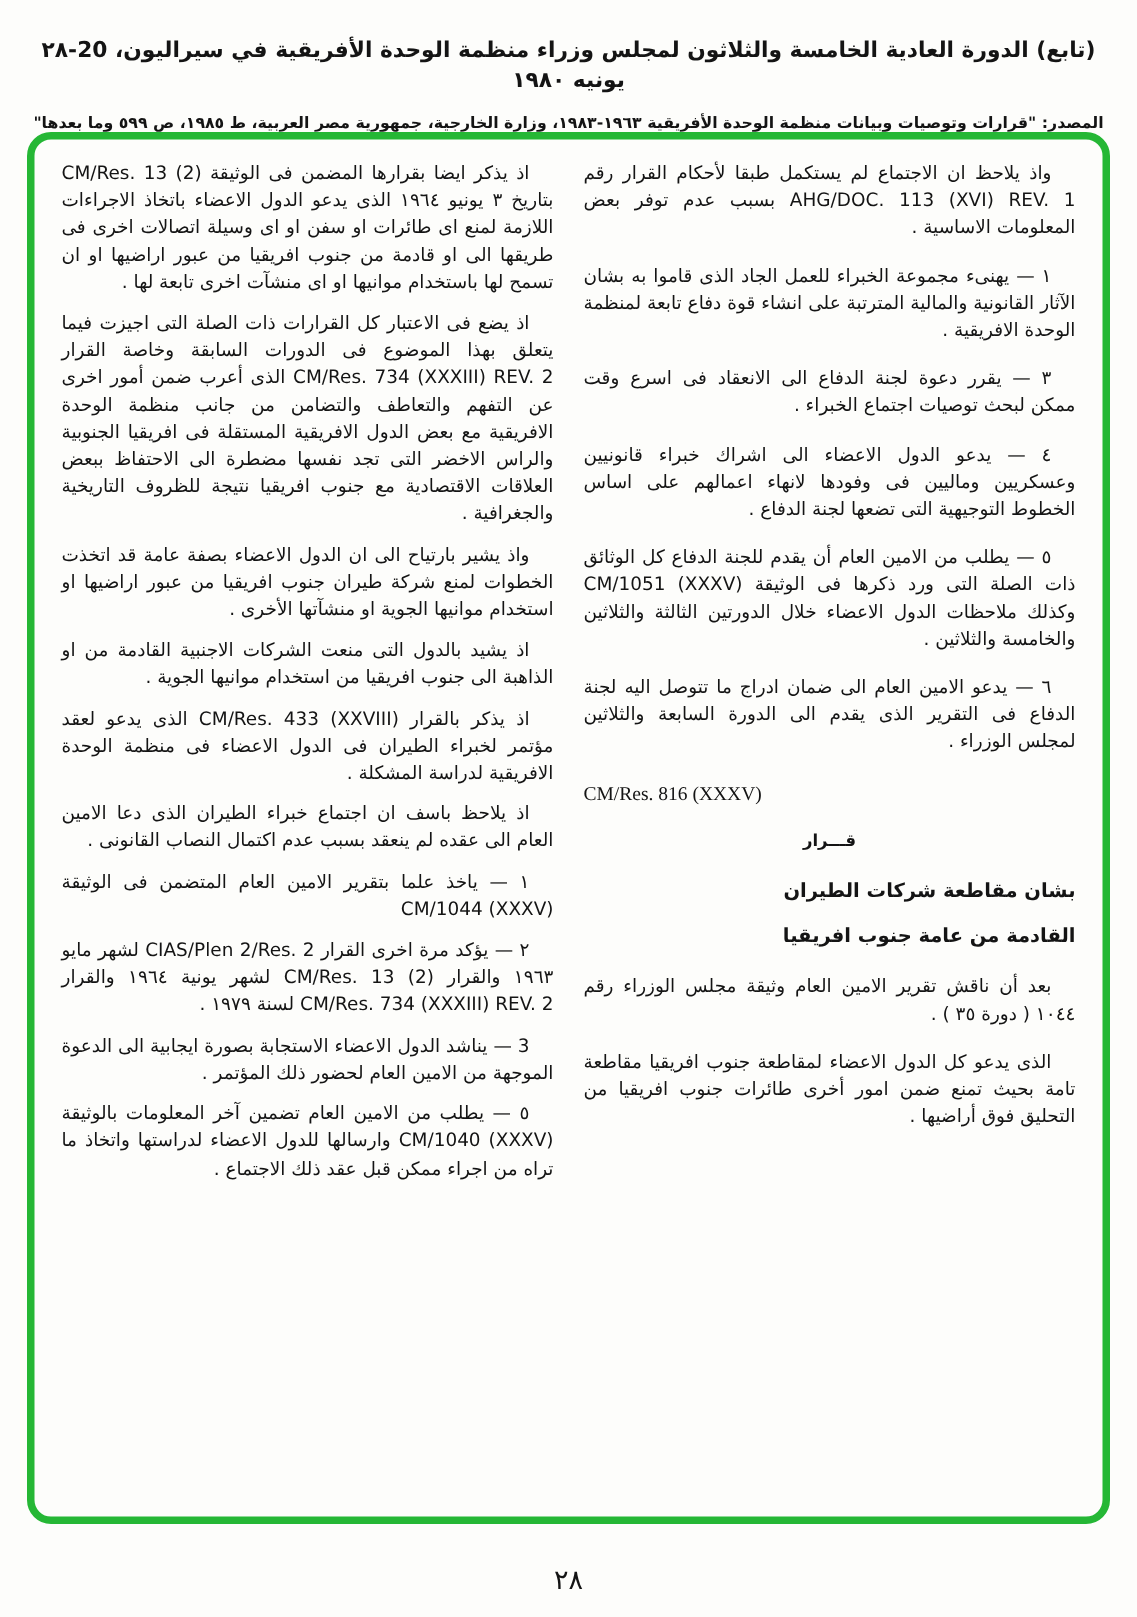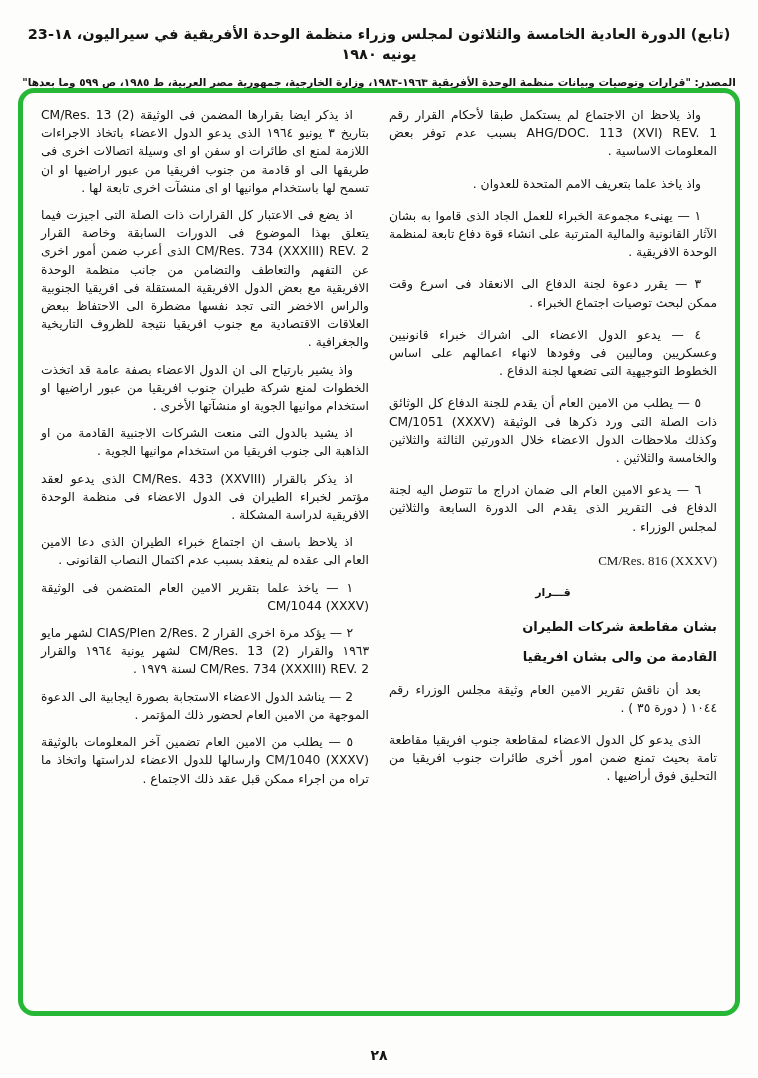--- a/index.html
+++ b/index.html
@@ -66,74 +66,73 @@
     text-align:center;text-indent:0;
     font-weight:bold;font-size:11px;
     margin:14px 0 16px 0;
   }
   .para.subhead{
     text-align:right;text-indent:0;
     font-weight:bold;font-size:13px;
     margin:0 0 12px 0;
   }
   .para.ltr{
-    direction:ltr;text-align:right;text-indent:0;
+    direction:ltr;text-align:left;text-indent:0;
     font-family:"Liberation Serif","DejaVu Serif",serif;
     font-size:13px;
     margin:16px 0 14px 0;
   }
   .para.gap-top{margin-top:14px;}
   
   .footer{
     position:absolute;
     bottom:14px;left:0;right:0;
     text-align:center;
   }
   .page-number{
-    font-size:14px;font-weight:bold;
+    font-size:18px;font-weight:normal;
     direction:rtl;
   }
 </style>
 </head>
 <body>
 
 <div class="page">
 
   <div class="header">
-    <div class="header-line1">(تابع) الدورة العادية الخامسة والثلاثون لمجلس وزراء منظمة الوحدة الأفريقية في سيراليون، ١٨-23 يونيه ١٩٨٠</div>
+    <div class="header-line1">(تابع) الدورة العادية الخامسة والثلاثون لمجلس وزراء منظمة الوحدة الأفريقية في سيراليون، 20-٢٨ يونيه ١٩٨٠</div>
     <div class="header-line2">المصدر: "قرارات وتوصيات وبيانات منظمة الوحدة الأفريقية ١٩٦٣-١٩٨٣، وزارة الخارجية، جمهورية مصر العربية، ط ١٩٨٥، ص ٥٩٩ وما بعدها"</div>
   </div>
 
   <div class="frame" style="border-color: rgb(37, 183, 53);">
     <div class="cols">
       <div class="col" id="col-right">
           <p class="para"><b>واذ يلاحظ </b>ان الاجتماع لم يستكمل طبقا لأحكام القرار رقم AHG/DOC. 113 (XVI) REV. 1 بسبب عدم توفر بعض المعلومات الاساسية .</p>
-          <p class="para gap-top"><b>واذ ياخذ </b>علما بتعريف الامم المتحدة للعدوان .</p>
           <p class="para gap-top">١ — يهنىء مجموعة الخبراء للعمل الجاد الذى قاموا به بشان الآثار القانونية والمالية المترتبة على انشاء قوة دفاع تابعة لمنظمة الوحدة الافريقية .</p>
           <p class="para gap-top">٣ — يقرر دعوة لجنة الدفاع الى الانعقاد فى اسرع وقت ممكن لبحث توصيات اجتماع الخبراء .</p>
           <p class="para gap-top">٤ — يدعو الدول الاعضاء الى اشراك خبراء قانونيين وعسكريين وماليين فى وفودها لانهاء اعمالهم على اساس الخطوط التوجيهية التى تضعها لجنة الدفاع .</p>
           <p class="para gap-top">٥ — يطلب من الامين العام أن يقدم للجنة الدفاع كل الوثائق ذات الصلة التى ورد ذكرها فى الوثيقة CM/1051 (XXXV) وكذلك ملاحظات الدول الاعضاء خلال الدورتين الثالثة والثلاثين والخامسة والثلاثين .</p>
           <p class="para gap-top">٦ — يدعو الامين العام الى ضمان ادراج ما تتوصل اليه لجنة الدفاع فى التقرير الذى يقدم الى الدورة السابعة والثلاثين لمجلس الوزراء .</p>
           <p class="para ltr">CM/Res. 816 (XXXV)</p>
           <p class="para title">قـــرار</p>
           <p class="para subhead">بشان مقاطعة شركات الطيران</p>
-          <p class="para subhead">القادمة من والى بشان افريقيا</p>
+          <p class="para subhead">القادمة من عامة جنوب افريقيا</p>
           <p class="para gap-top"><b>بعد أن ناقش </b>تقرير الامين العام وثيقة مجلس الوزراء رقم ١٠٤٤ ( دورة ٣٥ ) .</p>
           <p class="para gap-top">الذى يدعو كل الدول الاعضاء لمقاطعة جنوب افريقيا مقاطعة تامة بحيث تمنع ضمن امور أخرى طائرات جنوب افريقيا من التحليق فوق أراضيها .</p>
         </div>
       <div class="col" id="col-left">
           <p class="para"><b>اذ يذكر ايضا </b>بقرارها المضمن فى الوثيقة CM/Res. 13 (2) بتاريخ ٣ يونيو ١٩٦٤ الذى يدعو الدول الاعضاء باتخاذ الاجراءات اللازمة لمنع اى طائرات او سفن او اى وسيلة اتصالات اخرى فى طريقها الى او قادمة من جنوب افريقيا من عبور اراضيها او ان تسمح لها باستخدام موانيها او اى منشآت اخرى تابعة لها .</p>
           <p class="para"><b>اذ يضع فى الاعتبار </b>كل القرارات ذات الصلة التى اجيزت فيما يتعلق بهذا الموضوع فى الدورات السابقة وخاصة القرار CM/Res. 734 (XXXIII) REV. 2 الذى أعرب ضمن أمور اخرى عن التفهم والتعاطف والتضامن من جانب منظمة الوحدة الافريقية مع بعض الدول الافريقية المستقلة فى افريقيا الجنوبية والراس الاخضر التى تجد نفسها مضطرة الى الاحتفاظ ببعض العلاقات الاقتصادية مع جنوب افريقيا نتيجة للظروف التاريخية والجغرافية .</p>
           <p class="para"><b>واذ يشير بارتياح </b>الى ان الدول الاعضاء بصفة عامة قد اتخذت الخطوات لمنع شركة طيران جنوب افريقيا من عبور اراضيها او استخدام موانيها الجوية او منشآتها الأخرى .</p>
           <p class="para"><b>اذ يشيد </b>بالدول التى منعت الشركات الاجنبية القادمة من او الذاهبة الى جنوب افريقيا من استخدام موانيها الجوية .</p>
           <p class="para"><b>اذ يذكر </b>بالقرار CM/Res. 433 (XXVIII) الذى يدعو لعقد مؤتمر لخبراء الطيران فى الدول الاعضاء فى منظمة الوحدة الافريقية لدراسة المشكلة .</p>
           <p class="para"><b>اذ يلاحظ </b>باسف ان اجتماع خبراء الطيران الذى دعا الامين العام الى عقده لم ينعقد بسبب عدم اكتمال النصاب القانونى .</p>
           <p class="para">١ — ياخذ علما بتقرير الامين العام المتضمن فى الوثيقة CM/1044 (XXXV)</p>
           <p class="para">٢ — يؤكد مرة اخرى القرار CIAS/Plen 2/Res. 2 لشهر مايو ١٩٦٣ والقرار CM/Res. 13 (2) لشهر يونية ١٩٦٤ والقرار CM/Res. 734 (XXXIII) REV. 2 لسنة ١٩٧٩ .</p>
-          <p class="para">2 — يناشد الدول الاعضاء الاستجابة بصورة ايجابية الى الدعوة الموجهة من الامين العام لحضور ذلك المؤتمر .</p>
+          <p class="para">3 — يناشد الدول الاعضاء الاستجابة بصورة ايجابية الى الدعوة الموجهة من الامين العام لحضور ذلك المؤتمر .</p>
           <p class="para">٥ — يطلب من الامين العام تضمين آخر المعلومات بالوثيقة CM/1040 (XXXV) وارسالها للدول الاعضاء لدراستها واتخاذ ما تراه من اجراء ممكن قبل عقد ذلك الاجتماع .</p>
         </div>
     </div>
   </div>
 
   <div class="footer">
     <span class="page-number">٢٨</span>
   </div>
 
 </div>

